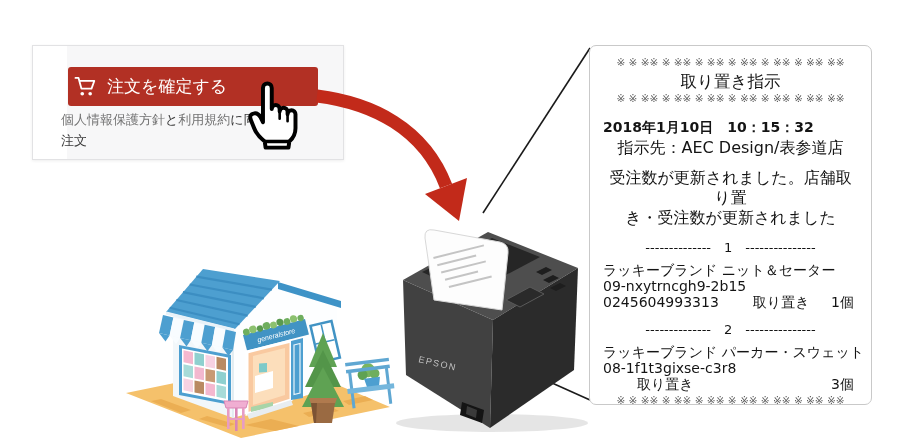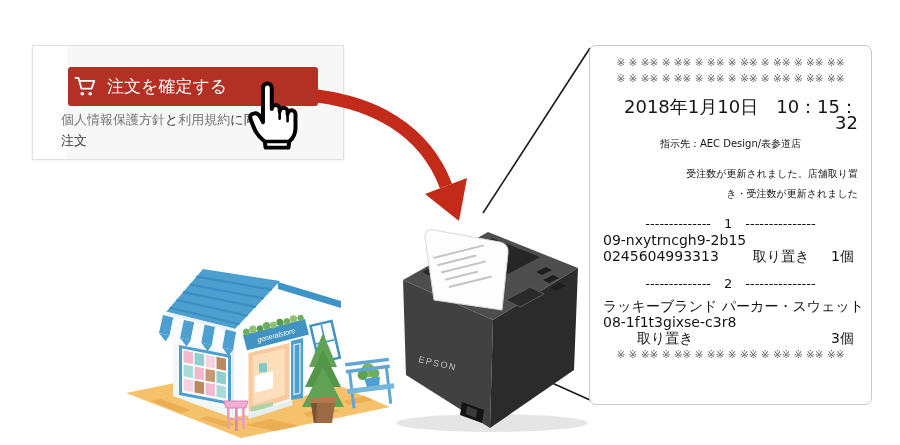--- a/index.html
+++ b/index.html
@@ -27,23 +27,23 @@
   
   .shop{position:absolute;left:123px;top:255px;width:272px;height:190px;z-index:1;}
 
   
   .receipt{position:absolute;left:589px;top:45px;width:283px;height:360px;box-sizing:border-box;
     background:#fff;border:1.5px solid #c9c9c9;border-radius:7px;padding:9px 13px;z-index:5;
     font-family:"DejaVu Sans","Liberation Sans",sans-serif;color:#141414;overflow:hidden;}
   .r-stars{font-size:10.5px;line-height:15px;color:#5e5e5e;text-align:center;white-space:nowrap;}
   .r-title{font-size:16.5px;line-height:17px;margin-top:3px;text-align:center;}
   .r-sub{font-size:15px;line-height:17px;margin-top:2px;text-align:center;}
-  .r-date{font-size:18px;line-height:16px;margin-top:13px;text-align:right;}
-  .r-dest{font-size:10px;line-height:16px;margin-top:5px;text-align:center;}
-  .r-msg{font-size:10px;line-height:20px;margin-top:12px;text-align:right;}
+  .r-date{font-size:14px;line-height:16px;margin-top:13px;text-align:left;font-weight:bold;}
+  .r-dest{font-size:16px;line-height:16px;margin-top:5px;text-align:center;}
+  .r-msg{font-size:16px;line-height:20px;margin-top:12px;text-align:center;}
   .r-div{font-size:13px;line-height:16px;margin-top:12px;text-align:center;white-space:nowrap;}
   .r-name{font-size:14px;line-height:16px;margin-top:6px;white-space:nowrap;}
   .r-code{font-size:14px;line-height:16px;white-space:nowrap;}
   .r-line3{font-size:14px;line-height:16px;display:flex;white-space:nowrap;}
   .r-line3 .st{margin-left:34px;}
   .r-line3 .qt{margin-left:auto;padding-right:4px;}
 </style>
 </head>
 <body>
 
@@ -235,29 +235,31 @@
       <polygon points="101,146 125,146 123,153 103,153" fill="#f0aed2" stroke="#d985b5" stroke-width="1"></polygon>
       <rect x="104" y="153" width="2.6" height="21" fill="#e79cc4"></rect>
       <rect x="119" y="153" width="2.6" height="21" fill="#e79cc4"></rect>
       <rect x="112" y="153" width="2.6" height="23" fill="#d985b5"></rect>
       <rect x="105" y="163" width="17" height="2" fill="#e79cc4"></rect>
     </g>
   </svg>
 
   <div class="receipt">
     <div class="r-stars">※ ※ ※※ ※ ※※ ※ ※※ ※ ※※ ※ ※※ ※ ※※ ※※</div>
+    <div class="r-title">取り置き指示</div>
     <div class="r-stars" style="margin-top:1px">※ ※ ※※ ※ ※※ ※ ※※ ※ ※※ ※ ※※ ※ ※※ ※※</div>
     <div class="r-date">2018年1月10日　10：15：32</div>
     <div class="r-dest">指示先：AEC Design/表参道店</div>
     <div class="r-msg">
       <span>受注数が更新されました。店舗取り置</span><br>
       <span>き・受注数が更新されました</span>
     </div>
 
     <div class="r-div">--------------　1　---------------</div>
+    <div class="r-name">ラッキーブランド ニット＆セーター</div>
     <div class="r-code">09-nxytrncgh9-2b15</div>
     <div class="r-line3">
       <span>0245604993313</span>
       <span class="st">取り置き</span>
       <span class="qt">1個</span>
     </div>
 
     <div class="r-div">--------------　2　---------------</div>
     <div class="r-name">ラッキーブランド パーカー・スウェット</div>
     <div class="r-code">08-1f1t3gixse-c3r8</div>

